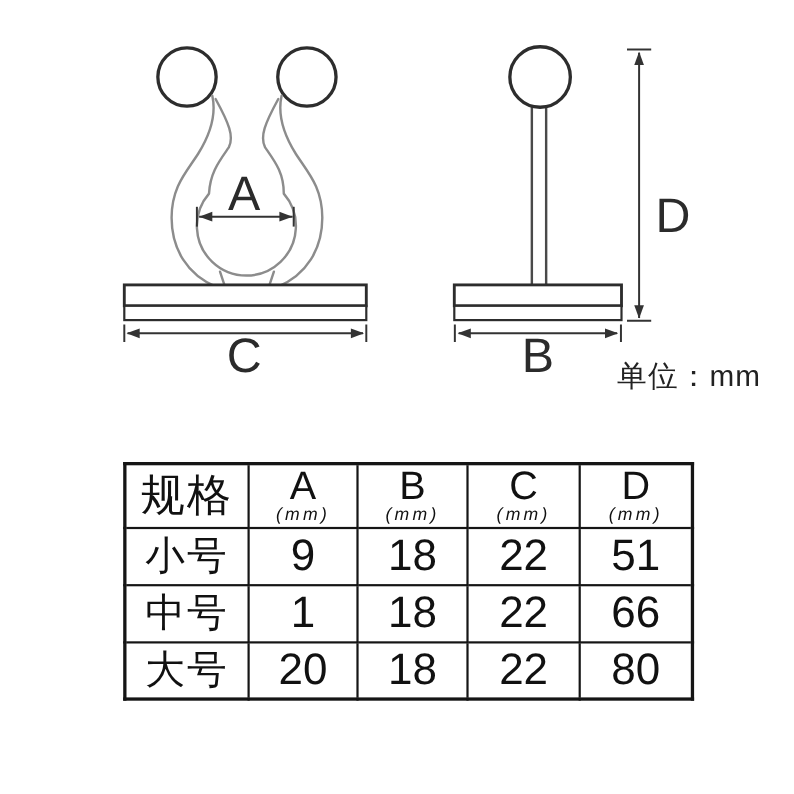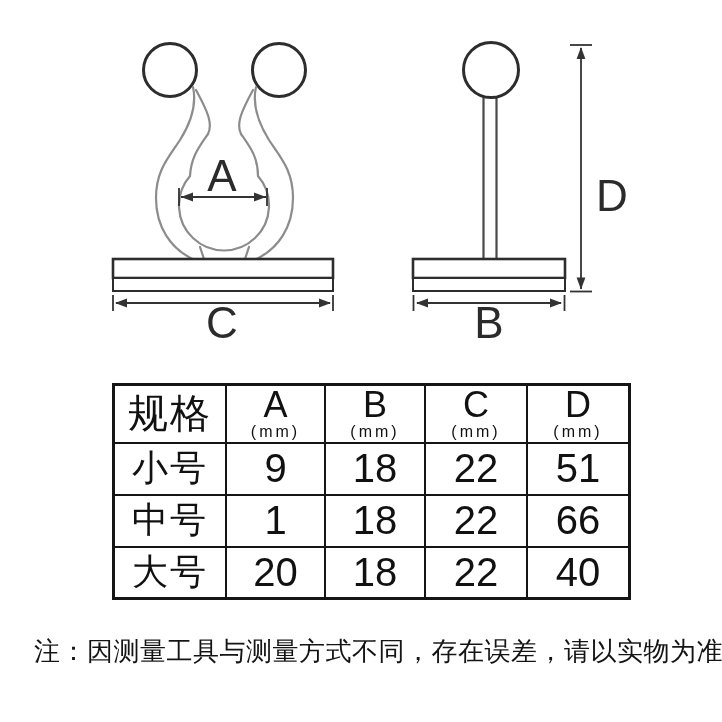--- a/index.html
+++ b/index.html
@@ -18,29 +18,29 @@
   .arrow{fill:#333333;stroke:none;}
   .dimlabel{font-family:"Liberation Sans",sans-serif;font-size:44px;fill:#2b2b2b;}
 
   
   .unit-label{position:absolute;left:561px;top:324px;font-size:27px;
               color:#222222;letter-spacing:1px;}
 
   
   .spec-table{position:absolute;left:112px;top:383px;border-collapse:collapse;
               table-layout:fixed;background:#ffffff;}
-  .spec-table{border:3px solid #151515;}
+  .spec-table{border:3px solid #151515;margin-top:37px;}
   .spec-table td{border:2px solid #151515;text-align:center;vertical-align:middle;
                  padding:0;color:#111111;}
   .col-spec{width:110px;} .col-a{width:97px;} .col-b{width:98px;}
   .col-c{width:100px;} .col-d{width:100px;}
   .hdr-row{height:58px;} .data-row{height:52px;}
   .spec-h{font-size:40px;letter-spacing:2px;}
   .letter{font-size:36px;line-height:1.0;display:block;}
-  .unit{font-size:16px;letter-spacing:3px;line-height:1.0;display:block;margin-top:1px;}
+  .unit{font-size:16px;letter-spacing:3px;line-height:1.0;display:block;margin-top:1px;font-style:italic;}
   .row-label{font-size:36px;letter-spacing:2px;}
   .num{font-size:40px;}
 
   
   .note{position:absolute;left:34px;top:634px;font-size:26px;color:#141414;
         letter-spacing:0.5px;white-space:nowrap;}
 </style>
 </head>
 <body>
 
@@ -154,20 +154,21 @@
         <line class="dim" x1="581" y1="48" x2="581" y2="289"></line>
         <line class="dim" x1="570" y1="45" x2="592" y2="45"></line>
         <line class="dim" x1="570" y1="291.5" x2="592" y2="291.5"></line>
         <polygon class="arrow" points="581,47 576.6,59 585.4,59"></polygon>
         <polygon class="arrow" points="581,289.5 576.6,277.5 585.4,277.5"></polygon>
         <text class="dimlabel" x="596" y="211" text-anchor="start">D</text>
       </g>
     </g>
   </svg>
 
+  <div class="unit-label">单位：mm</div>
 
   <table class="spec-table">
     <tbody>
       <tr class="hdr-row">
         <td class="col-spec"><span class="spec-h">规格</span></td>
         <td class="col-a">
           <span class="letter">A</span>
           <span class="unit">(mm)</span>
         </td>
         <td class="col-b">
@@ -195,19 +196,18 @@
         <td><span class="num">1</span></td>
         <td><span class="num">18</span></td>
         <td><span class="num">22</span></td>
         <td><span class="num">66</span></td>
       </tr>
       <tr class="data-row">
         <td><span class="row-label">大号</span></td>
         <td><span class="num">20</span></td>
         <td><span class="num">18</span></td>
         <td><span class="num">22</span></td>
-        <td><span class="num">40</span></td>
+        <td><span class="num">80</span></td>
       </tr>
     </tbody>
   </table>
 
-  <div class="note">注：因测量工具与测量方式不同，存在误差，请以实物为准</div>
 </div>
 
 </body></html>

